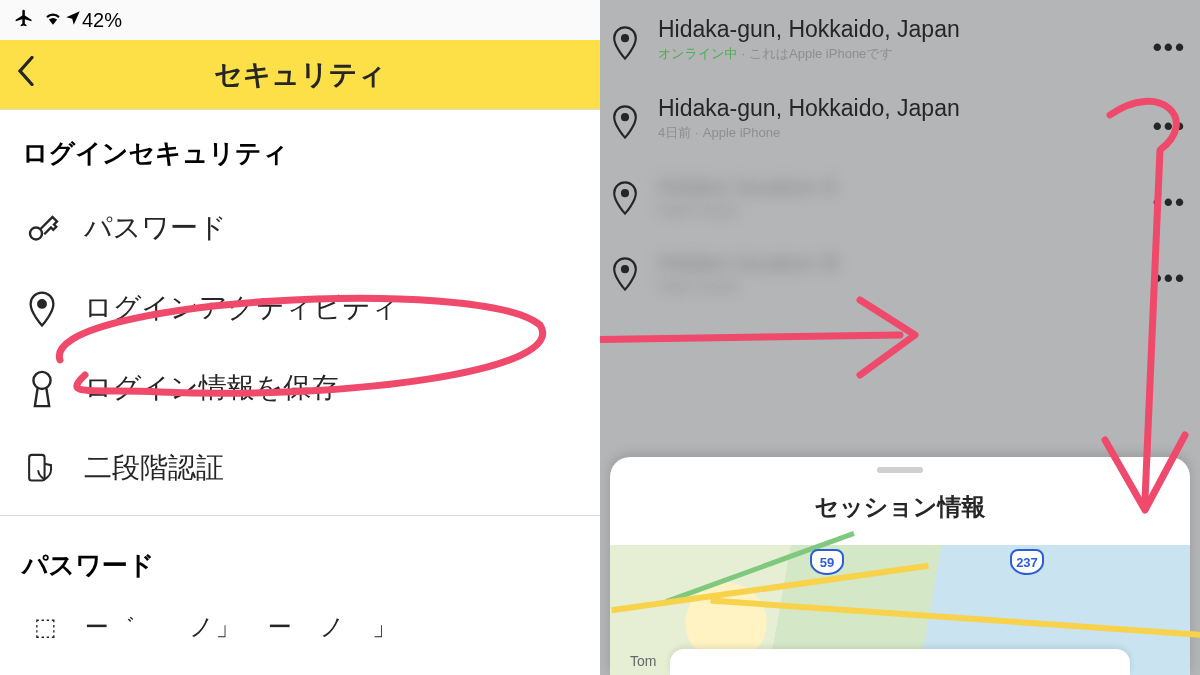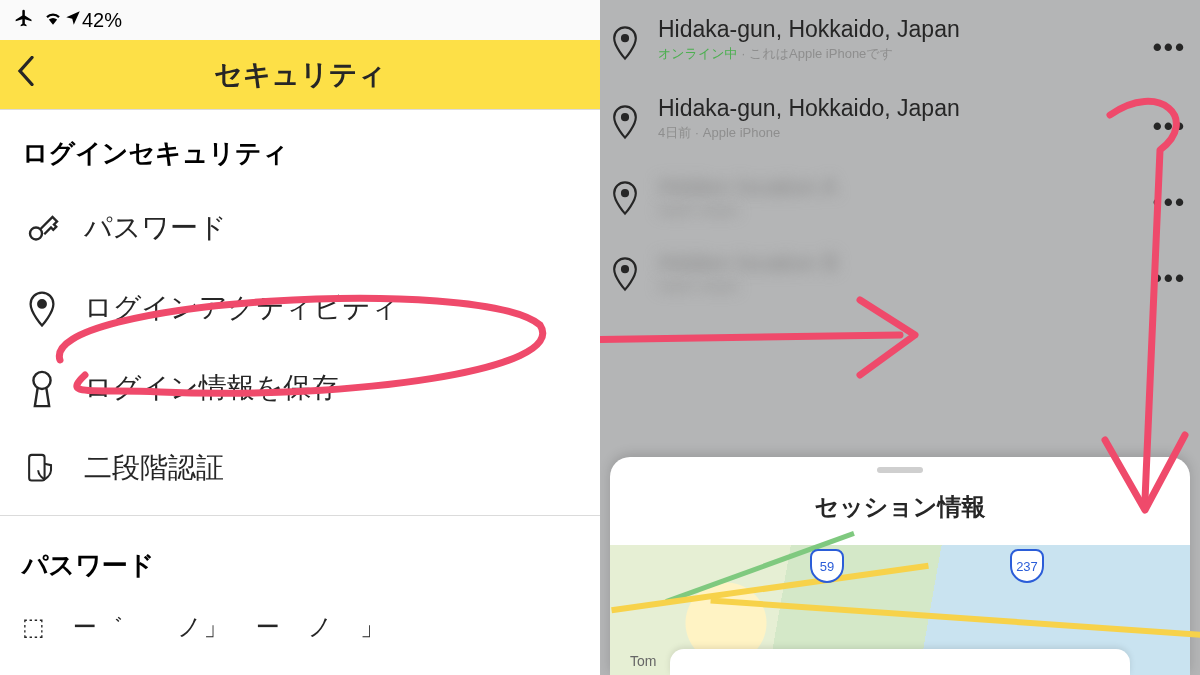--- a/index.html
+++ b/index.html
@@ -29,21 +29,21 @@
   }
   .back { font-size:34px; color:#262626; width:40px; }
   .title { flex:1; text-align:center; font-size:28px; font-weight:600; color:#262626; padding-right:40px;}
   .section-title { font-size:26px; font-weight:600; padding:26px 22px 18px; color:#000000;}
   .row {
     display:flex; gap:22px; padding:20px 22px;
     font-size:28px; color:#262626;
   }
   .row .icon { width:40px; height:40px; flex-shrink:0; display:flex; align-items:center; justify-content:center;}
   .divider { height:1px; background:#dbdbdb; margin:6px 0; }
-  .cut { font-size:24px; color:#262626; padding:10px 22px; letter-spacing:2px;}
+  .cut { font-size:24px; color:#262626; padding:10px 34px; letter-spacing:2px;}
 
   
   .right .r-title { font-size:24px; font-weight:600; padding:24px 18px 10px; color:#262626;}
   .session {
     display:flex; align-items:flex-end; gap:16px; padding:16px 10px;
     position:relative;
   }
   .session .pin { width:32px; height:38px; flex-shrink:0;}
   .session .txt { flex:1; }
   .session .loc { font-size:23px; color:#262626; }
@@ -64,23 +64,23 @@
     background:
       radial-gradient(circle at 20% 60%, #fff3c4 0 40px, transparent 41px),
       linear-gradient(100deg, #e6efd4 0 30%, #d4e8c8 30% 55%, #c9e3f0 55% 100%);
     position:relative;
   }
   .road { position:absolute; background:#f7d24a; height:6px; }
   .road.r1 { top:40px; left:0; width:320px; transform:rotate(-8deg);}
   .road.r2 { top:70px; left:100px; width:500px; transform:rotate(4deg);}
   .road.g { background:#7fc97f; top:20px; left:50px; width:200px; height:5px; transform:rotate(-20deg);}
   .shield {
-    position:absolute; width:34px; height:34px; border:2px solid #2b5dd8;
+    position:absolute; width:34px; height:26px; border:2px solid #2b5dd8;
     border-radius:8px 8px 50% 50%; background:#fff; color:#2b5dd8;
-    font-size:13px; font-weight:normal; display:flex; align-items:center; justify-content:center;
+    font-size:13px; font-weight:bold; display:flex; align-items:center; justify-content:center;
   }
   .shield.s1 { top:4px; left:200px;}
   .shield.s2 { top:4px; left:400px;}
   .maplabel { position:absolute; bottom:6px; left:20px; font-size:14px; color:#666;}
   .popup {
     position:absolute; left:60px; right:60px; bottom:0; height:26px;
     background:#fff; border-radius:14px 14px 0 0; box-shadow:0 -2px 6px rgba(0,0,0,.1);
   }
 
   

